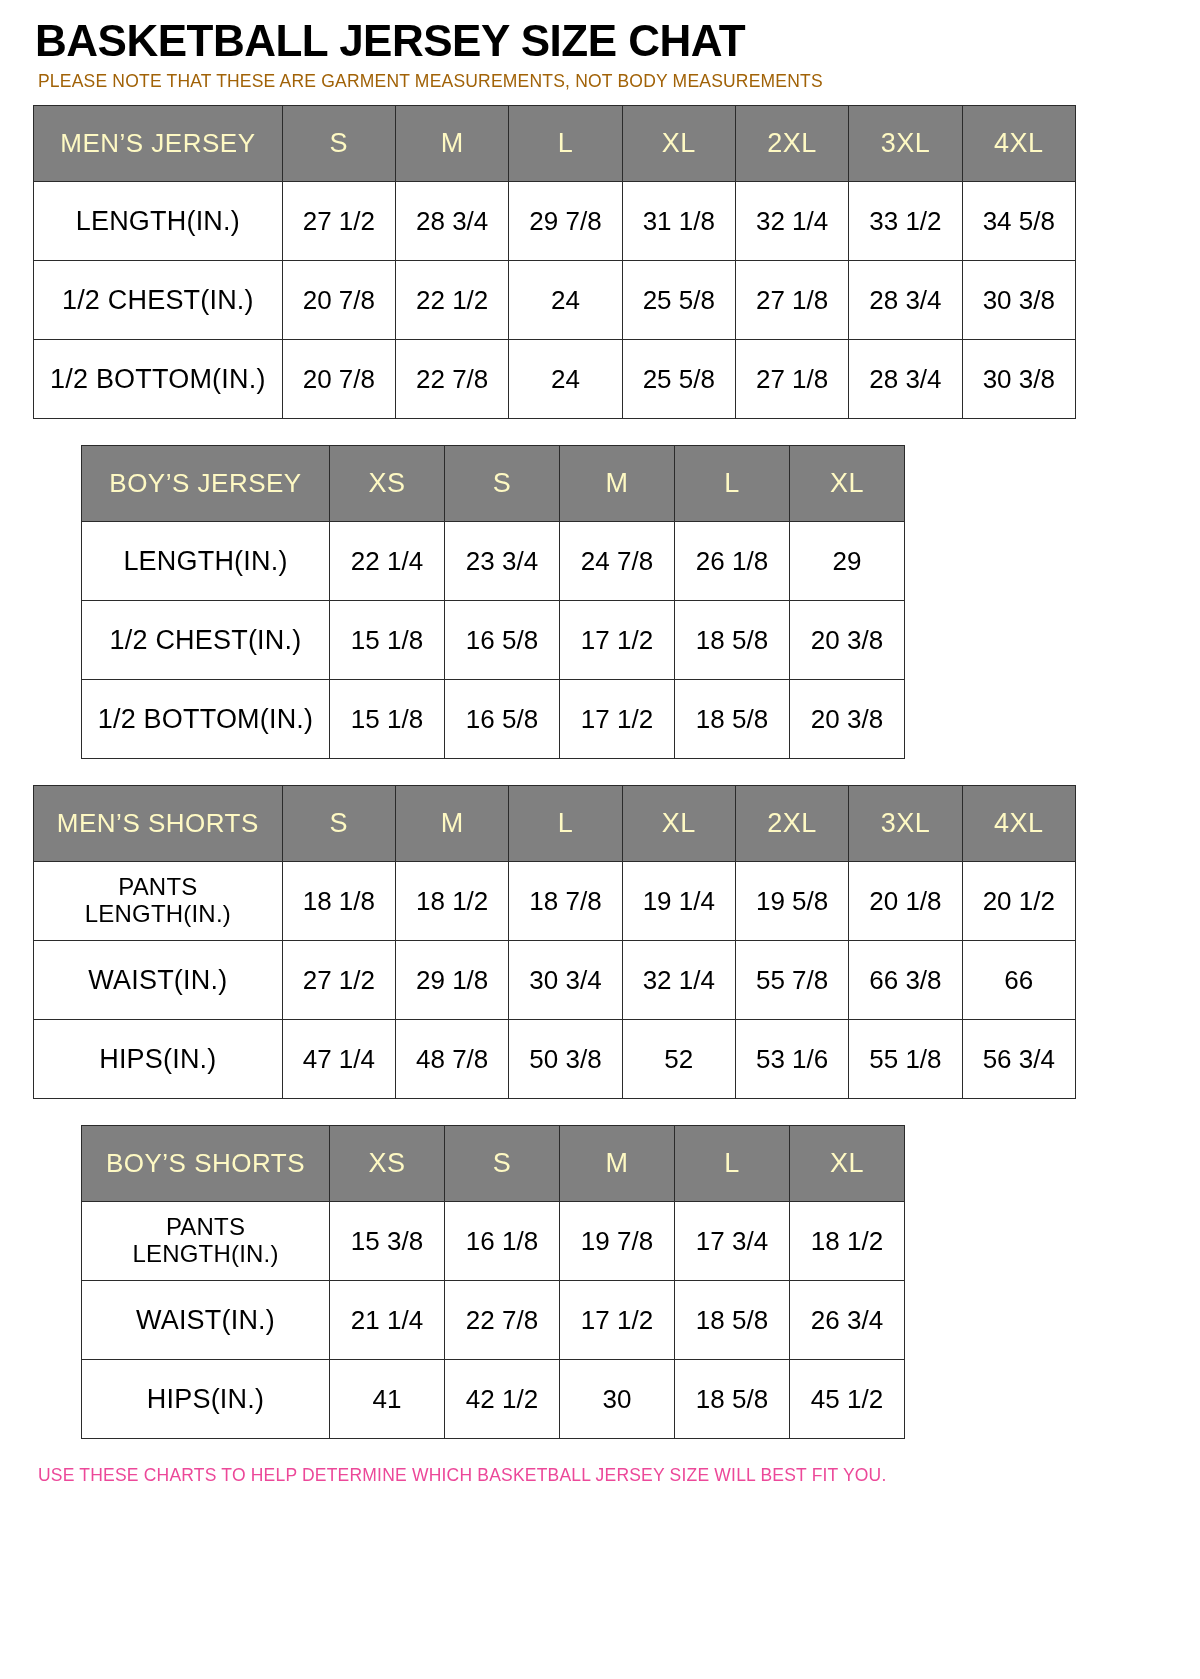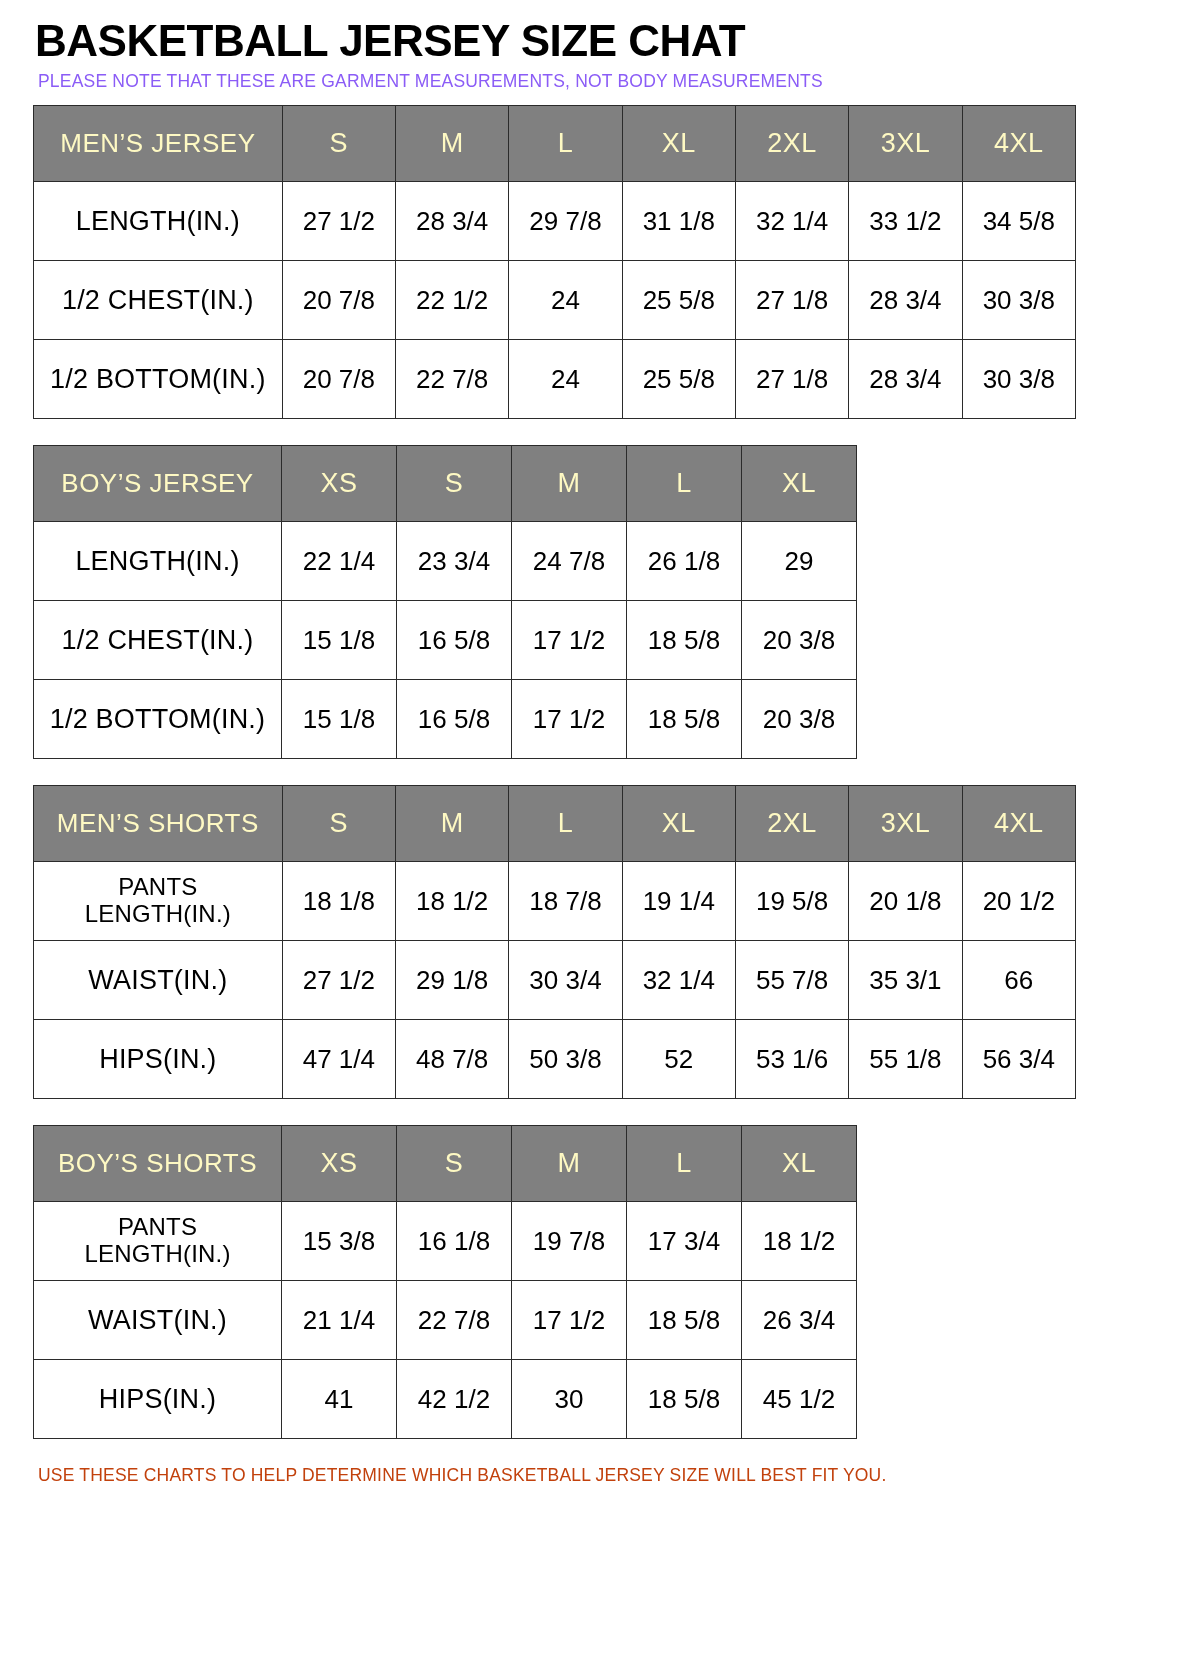--- a/index.html
+++ b/index.html
@@ -23,34 +23,34 @@
   }
   .title {
     font-size: 44px;
     font-weight: bold;
     letter-spacing: -0.5px;
     line-height: 1.05;
     margin: 0 0 6px 2px;
     white-space: nowrap;
   }
   .note {
-    color: #8b5cf6;
+    color: #a16207;
     font-size: 17.5px;
     line-height: 1.32;
     letter-spacing: 0.2px;
     max-width: 830px;
     margin: 0 0 12px 5px;
   }
   table {
     border-collapse: collapse;
     table-layout: fixed;
     margin-bottom: 26px;
   }
   table.men { width: 1043px; }
-  table.boy { width: 824px; }
+  table.boy { width: 824px; margin-left: 48px; }
   td, th {
     border: 1px solid #2b2b2b;
     text-align: center;
     vertical-align: middle;
     font-weight: normal;
     padding: 0;
   }
   thead th {
     background: #808080;
     color: #fef9c3;
@@ -74,21 +74,21 @@
     font-size: 24px;
     line-height: 1.12;
   }
   
   table.men col.label { width: 248px; }
   table.men col.size  { width: 113px; }
   table.boy col.label { width: 248px; }
   table.boy col.size  { width: 115px; }
 
   .footer {
-    color: #c2410c;
+    color: #ec4899;
     font-size: 17.5px;
     letter-spacing: 0.2px;
     margin: 4px 0 0 5px;
   }
 </style>
 </head>
 <body>
 
 <div class="page">
 
@@ -233,21 +233,21 @@
             <td>20  1/8</td>
             <td>20  1/2</td>
           </tr>
           <tr>
             <td class="rowhead">WAIST(IN.)</td>
             <td>27  1/2</td>
             <td>29  1/8</td>
             <td>30  3/4</td>
             <td>32  1/4</td>
             <td>55  7/8</td>
-            <td>35  3/1</td>
+            <td>66  3/8</td>
             <td>66</td>
           </tr>
           <tr>
             <td class="rowhead">HIPS(IN.)</td>
             <td>47  1/4</td>
             <td>48  7/8</td>
             <td>50  3/8</td>
             <td>52</td>
             <td>53  1/6</td>
             <td>55  1/8</td>

